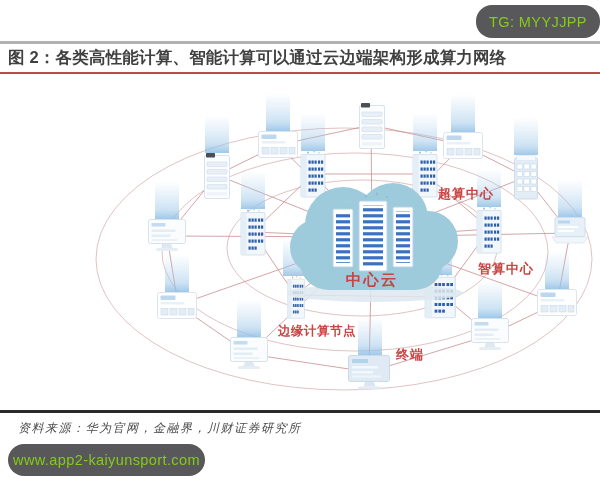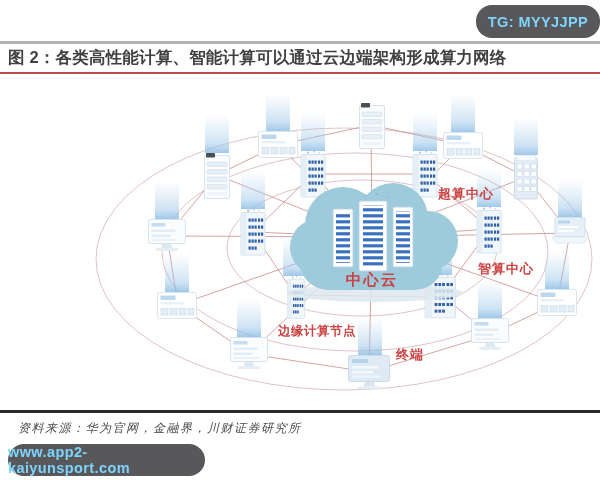--- a/index.html
+++ b/index.html
@@ -1,22 +1,22 @@
 <!DOCTYPE html>
 <html style="--label-red: #cb4343; --link-line: #c98f8f; --cloud-blue: #9ecbdc; --rack-stripe-blue: #3a72c0; --underline-red: #b74c4c; --badge-gray: #58585a;"><head>
 <meta charset="utf-8">
 <style>
   html,body { margin:0; padding:0; background:#fff; }
   .page {
     position:relative; width:600px; height:480px; background:#ffffff;
     font-family:"Liberation Sans", sans-serif; overflow:hidden;
   }
   .badge {
-    position:absolute; background:var(--badge-gray,#58585a); color:#7dd3fc;
-    font-weight:bold; font-size:14.5px; display:flex; align-items:center; justify-content:center;
+    position:absolute; background:var(--badge-gray,#58585a); color:#84cc16;
+    font-weight:normal; font-size:14.5px; display:flex; align-items:center; justify-content:center;
     letter-spacing:0.4px;
     border-radius:16px;
   }
   .badge-top { top:5px; right:0; width:124px; height:33px; }
   .badge-bottom { top:444px; left:8px; width:197px; height:32px; }
   .rule-gray { position:absolute; top:41px; left:0; width:600px; height:3px; background:#b2b2b4; }
   .fig-title {
     position:absolute; top:47px; left:8px; width:590px; margin:0;
     font-size:16.5px; font-weight:bold; color:#404040; letter-spacing:0.2px; white-space:nowrap;
   }

